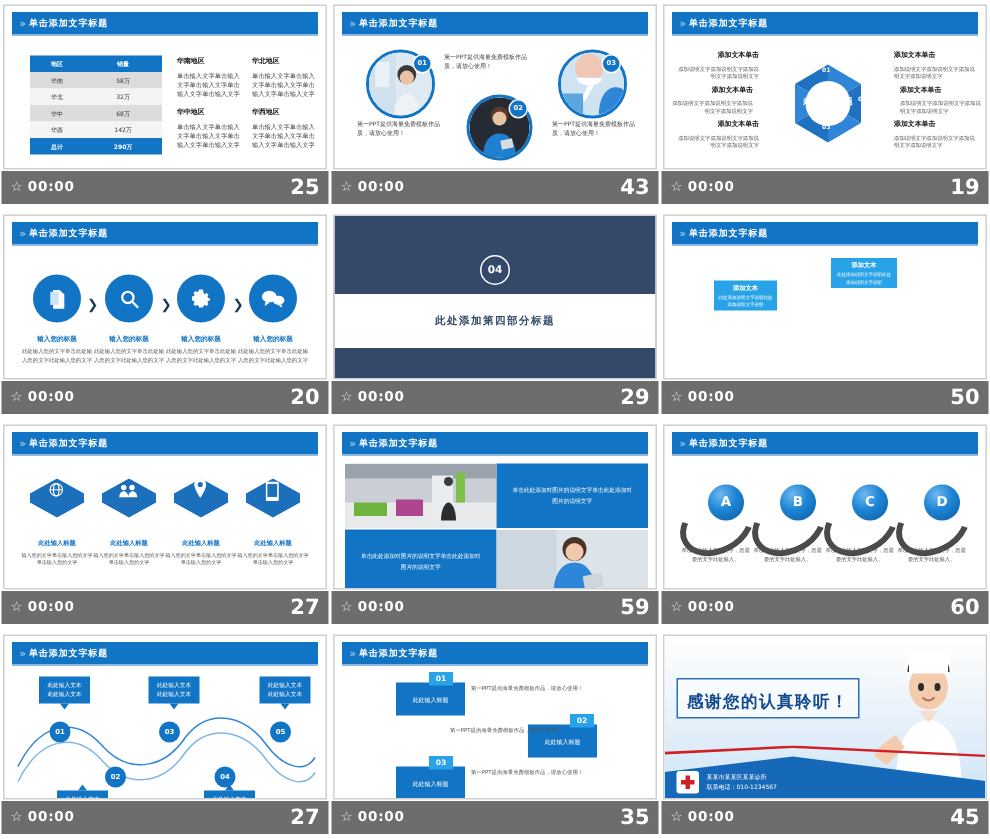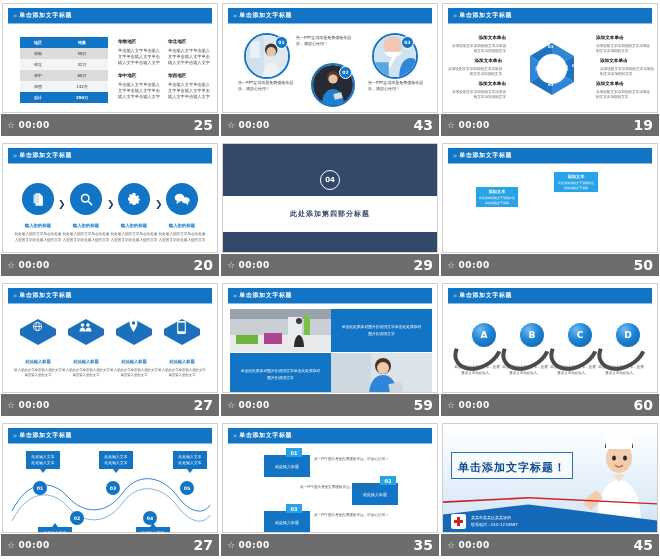--- a/index.html
+++ b/index.html
@@ -578,21 +578,21 @@
         <path d="M27 14h26v7H27z" fill="#fff"></path>
             <path d="M28 6h24l2 9H26z" fill="#fff"></path>
         <path d="M18 96c0-30 10-44 22-44s22 14 22 44z" fill="#fff"></path>
         <path d="M34 46l6 8 6-8z" fill="#f7ddcb"></path>
         <path d="M18 62c-6 4-12 8-14 14l8 6 12-12z" fill="#f3cbad"></path>
         <ellipse cx="35" cy="30" rx="2" ry="2.6" fill="#2b2b2b"></ellipse>
         <ellipse cx="46" cy="30" rx="2" ry="2.6" fill="#2b2b2b"></ellipse>
         <path d="M36 37q4 4 8 0" stroke="#b9705c" stroke-width="1.4" fill="none"></path>
       </svg>
       <div class="s36t">
-        <span>单击添加文字标题！</span>
+        <span>感谢您的认真聆听！</span>
       </div>
       <div class="s36bot"></div>
       <div class="s36red"></div>
       <div class="cross">
         <i style="width:9px;height:3px;"></i>
             <i style="width:3px;height:9px;"></i>
       </div>
       <div class="s36info">
         <div>某某市某某区某某诊所</div>
         <div>联系电话：010-1234567</div>

